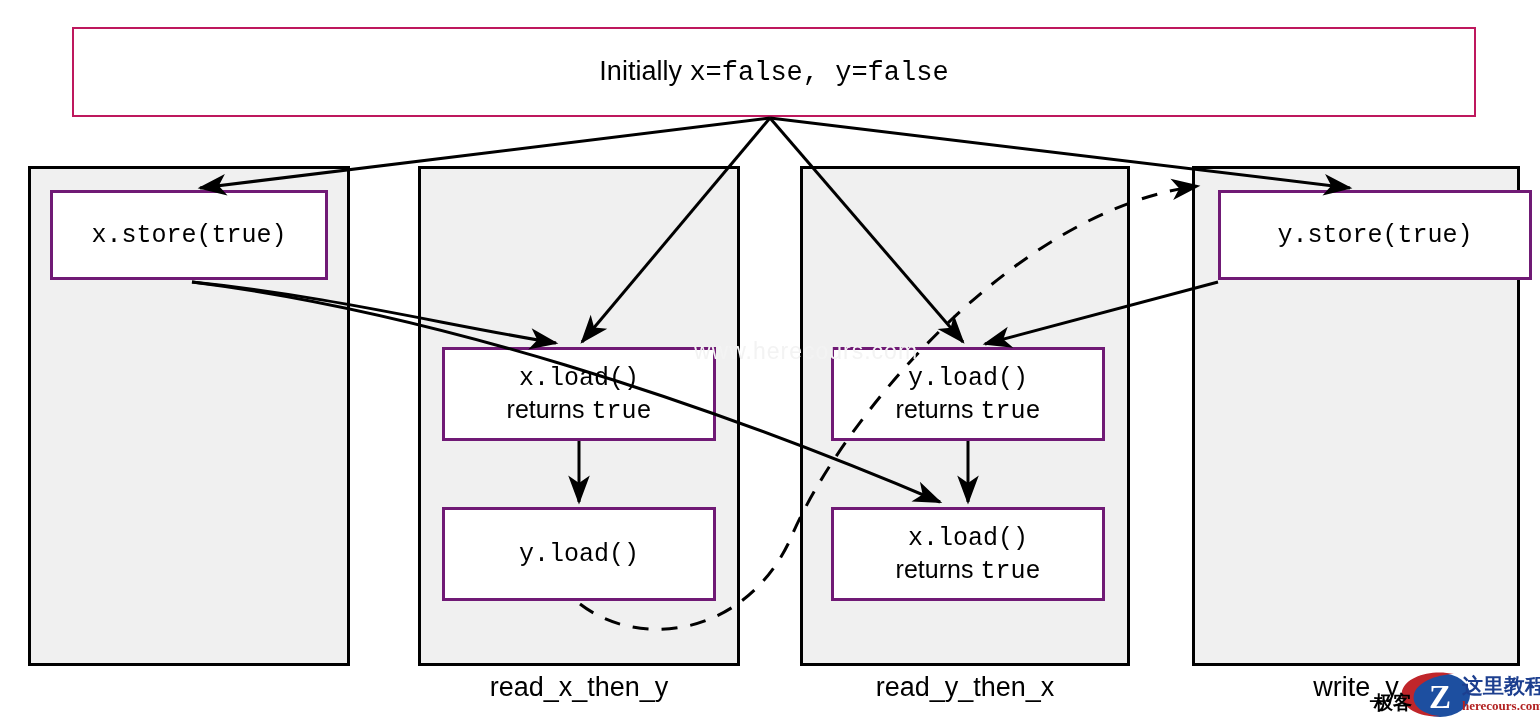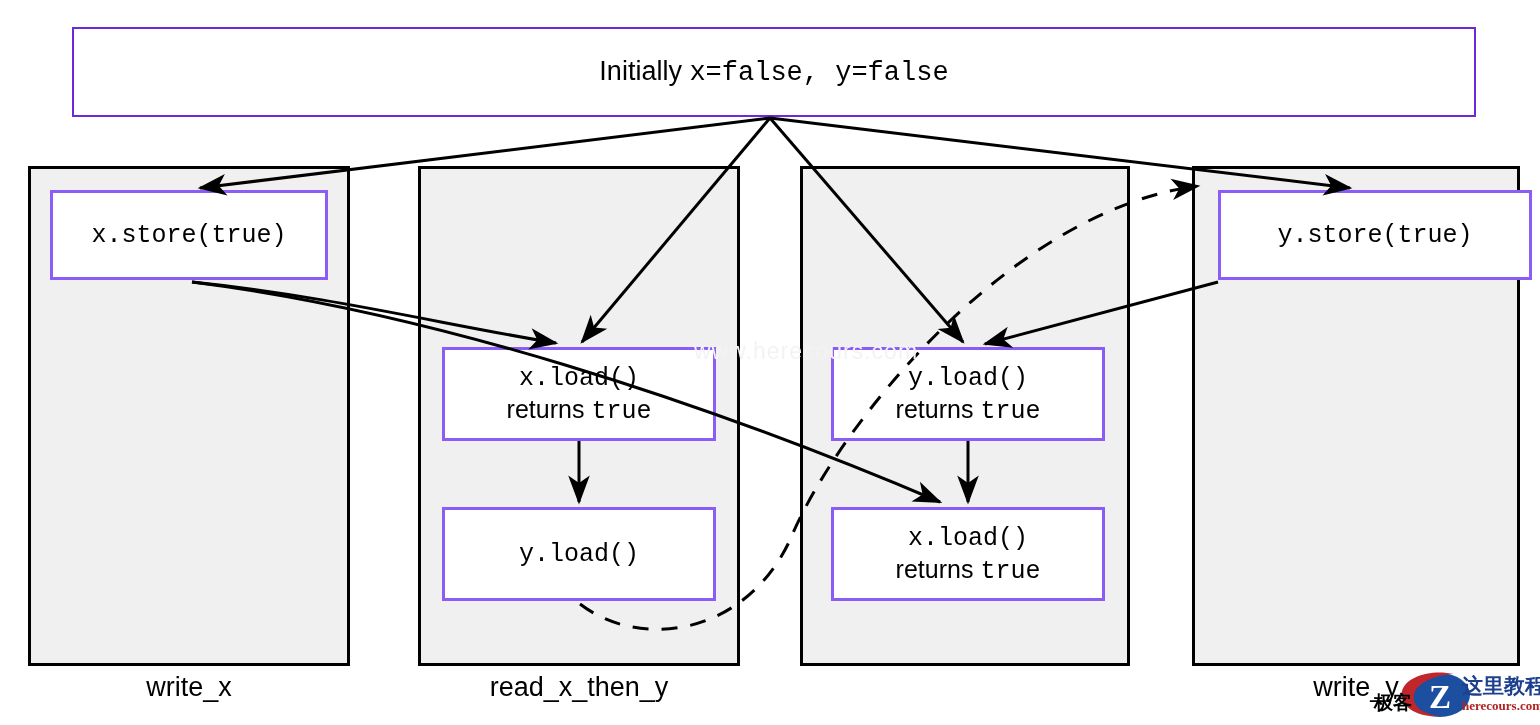--- a/index.html
+++ b/index.html
@@ -16,21 +16,21 @@
     font-family: "Liberation Sans", sans-serif;
   }
 
   
   .header-box {
     position: absolute;
     left: 72px;
     top: 27px;
     width: 1404px;
     height: 90px;
-    border: 2px solid #6d28d9;
+    border: 2px solid #be185d;
     background: #ffffff;
     box-sizing: border-box;
     display: flex;
     align-items: center;
     justify-content: center;
   }
   .header-text {
     font-size: 27px;
     color: #000000;
     white-space: pre;
@@ -56,21 +56,21 @@
     top: 672px;
     text-align: center;
     font-size: 27px;
     color: #000000;
     white-space: nowrap;
   }
 
   
   .op-box {
     position: absolute;
-    border: 3px solid #8b5cf6;
+    border: 3px solid #701a75;
     background: #ffffff;
     box-sizing: border-box;
     display: flex;
     flex-direction: column;
     align-items: center;
     justify-content: center;
     color: #000000;
   }
   .op-line {
     font-size: 25px;
@@ -142,41 +142,41 @@
 <div id="stage">
 
   <div class="header-box">
     <div class="header-text"><span class="sans-bold">Initially </span><span class="mono">x=false, y=false</span></div>
   </div>
 
   <div class="lane" style="left:28px; width:322px;"></div>
   <div class="op-box" style="left:50px; top:190px; width:278px; height:90px;">
     <div class="op-line"><span class="mono">x.store(true)</span></div>
   </div>
-  <div class="lane-label" style="left:28px; width:322px;">write_x</div>
 
   <div class="lane" style="left:418px; width:322px;"></div>
   <div class="op-box" style="left:442px; top:347px; width:274px; height:94px;">
     <div class="op-line"><span class="mono">x.load()</span></div>
     <div class="op-line"><span class="sans-bold">returns </span><span class="mono">true</span></div>
   </div>
   <div class="op-box" style="left:442px; top:507px; width:274px; height:94px;">
     <div class="op-line"><span class="mono">y.load()</span></div>
   </div>
   <div class="lane-label" style="left:418px; width:322px;">read_x_then_y</div>
 
   <div class="lane" style="left:800px; width:330px;"></div>
   <div class="op-box" style="left:831px; top:347px; width:274px; height:94px;">
     <div class="op-line"><span class="mono">y.load()</span></div>
     <div class="op-line"><span class="sans-bold">returns </span><span class="mono">true</span></div>
   </div>
   <div class="op-box" style="left:831px; top:507px; width:274px; height:94px;">
     <div class="op-line"><span class="mono">x.load()</span></div>
     <div class="op-line"><span class="sans-bold">returns </span><span class="mono">true</span></div>
   </div>
+  <div class="lane-label" style="left:800px; width:330px;">read_y_then_x</div>
 
   <div class="lane" style="left:1192px; width:328px;"></div>
   <div class="op-box" style="left:1218px; top:190px; width:314px; height:90px;">
     <div class="op-line"><span class="mono">y.store(true)</span></div>
   </div>
   <div class="lane-label" style="left:1192px; width:328px;">write_y</div>
 
   <svg id="edges" viewBox="0 0 1540 725">
     <defs>
       <marker id="ah" markerWidth="11" markerHeight="11" refX="9.2" refY="4.0" orient="auto" markerUnits="strokeWidth">

